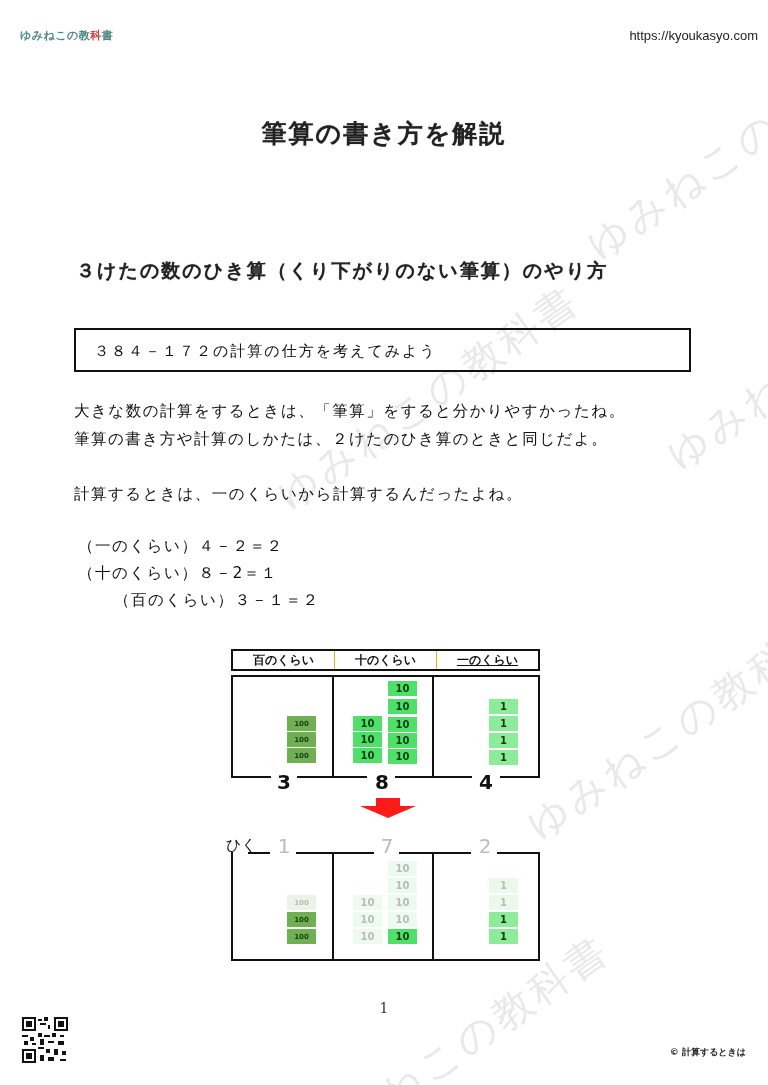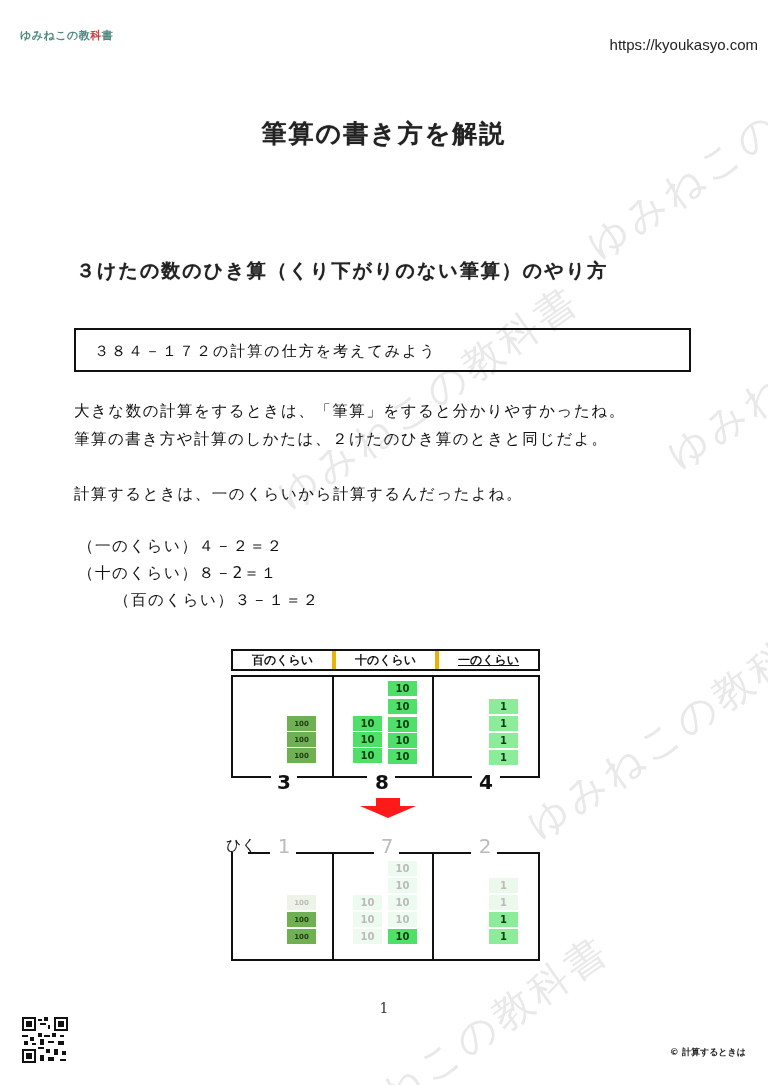--- a/index.html
+++ b/index.html
@@ -1,31 +1,31 @@
 <!DOCTYPE html>
 <html><head>
 <meta charset="utf-8">
 <style>
   html, body { margin:0; padding:0; }
   body { width:768px; height:1085px; position:relative; background:#ffffff; overflow:hidden;
          font-family:"DejaVu Sans", sans-serif; color:#111; }
   .abs { position:absolute; }
   .logo { left:20px; top:28px; font-size:11px; font-weight:bold; color:#4f8a80; letter-spacing:0.5px; }
   .logo .red { color:#d43a3a; }
-  .url { right:10px; top:36px; font-size:15px; color:#222; font-family:"Liberation Sans", sans-serif; }
+  .url { right:10px; top:28px; font-size:13px; color:#222; font-family:"Liberation Sans", sans-serif; }
   .title { left:0; width:768px; text-align:center; font-size:25px; font-weight:bold; color:#222;
            letter-spacing:2px; line-height:44px; top:112px;
            text-shadow: 0 0 1px #777; }
   .h2 { left:76px; top:258px; font-size:19px; font-weight:bold; color:#222; letter-spacing:2px; text-shadow:0 0 1px #888; }
   .qbox { left:74px; top:328px; width:617px; height:44px; border:2px solid #111; box-sizing:border-box; }
   .qbox span { position:absolute; left:18px; top:12px; font-size:15px; letter-spacing:2px; }
   .para { left:74px; font-size:15.5px; letter-spacing:1.5px; line-height:28px;text-align:center; }
   .eq { left:78px; font-size:15.5px; letter-spacing:1.5px; line-height:28px; }
   .hdr { left:231px; top:649px; width:309px; height:22px; border:2px solid #111; box-sizing:border-box; display:flex; }
-  .hdr div { flex:1; text-align:center; font-size:12px; font-weight:bold; line-height:18px; border-right:4px solid #eab308; }
+  .hdr div { flex:1; text-align:center; font-size:12px; font-weight:bold; line-height:18px; border-right:1px solid #eab308; }
   .hdr div:last-child { border-right:none;text-decoration:underline; }
   .vline { width:1.5px; background:#111; }
   .hline { height:1.5px; background:#111; }
   .digit { font-size:20px; font-weight:bold; text-align:center; width:30px; }
   .blk { height:16px; text-align:center; font-size:10px; font-weight:bold; line-height:16px; box-sizing:border-box; border-bottom:1px solid #fff; }
   .b100 { width:29px; background:#6fb052; font-size:7px; color:#1d3a12; }
   .b10 { width:29px; background:#4fe06a; color:#0b3d12; }
   .b1 { width:29px; background:#8cec9a; color:#0b3d12; }
   .faded100 { width:29px; background:#eef3e8; color:#bbb; font-size:7px; }
   .faded10 { width:29px; background:#edfaef; color:#bbb; }

